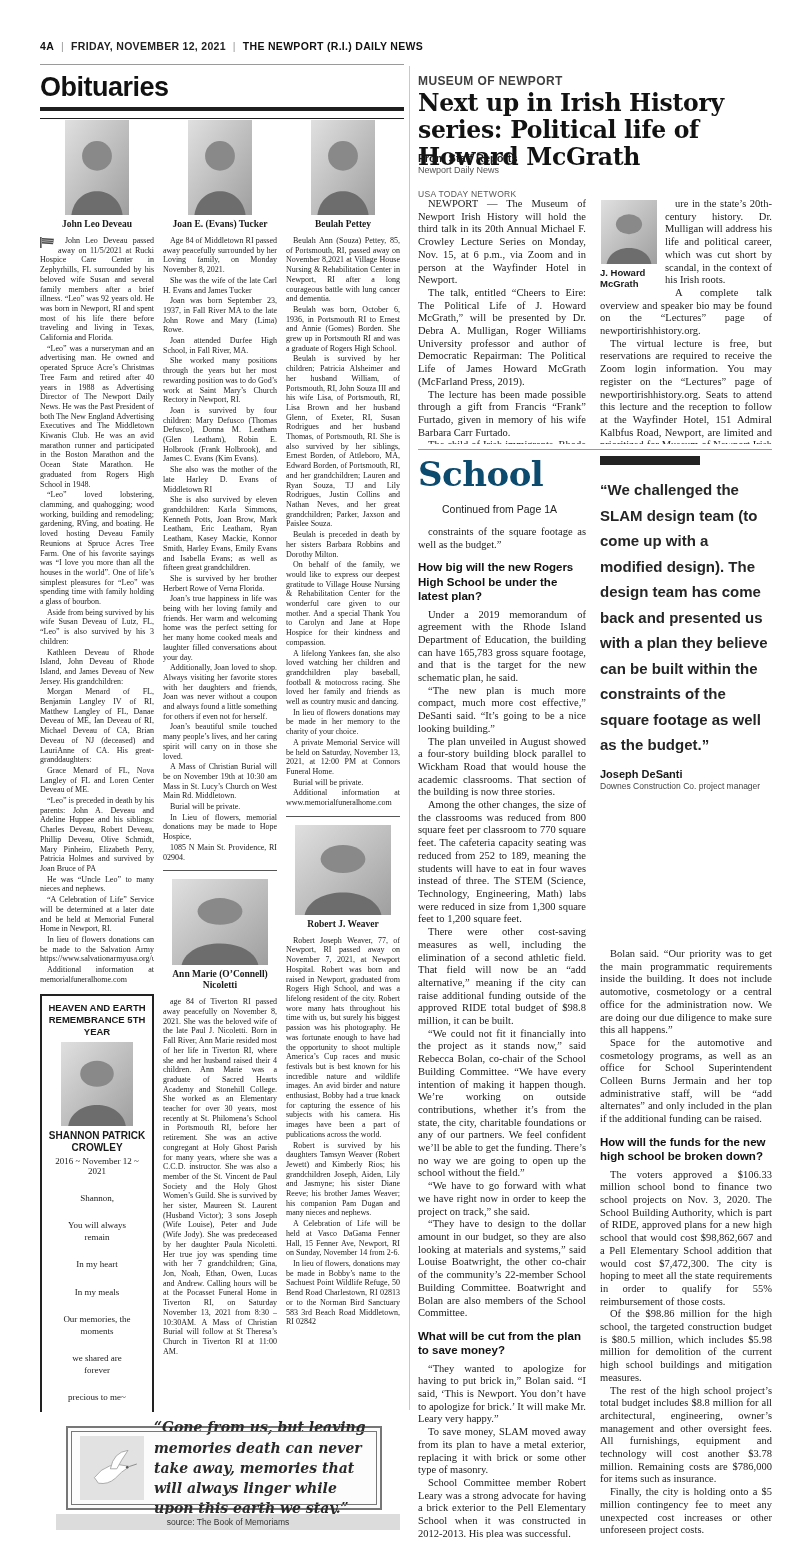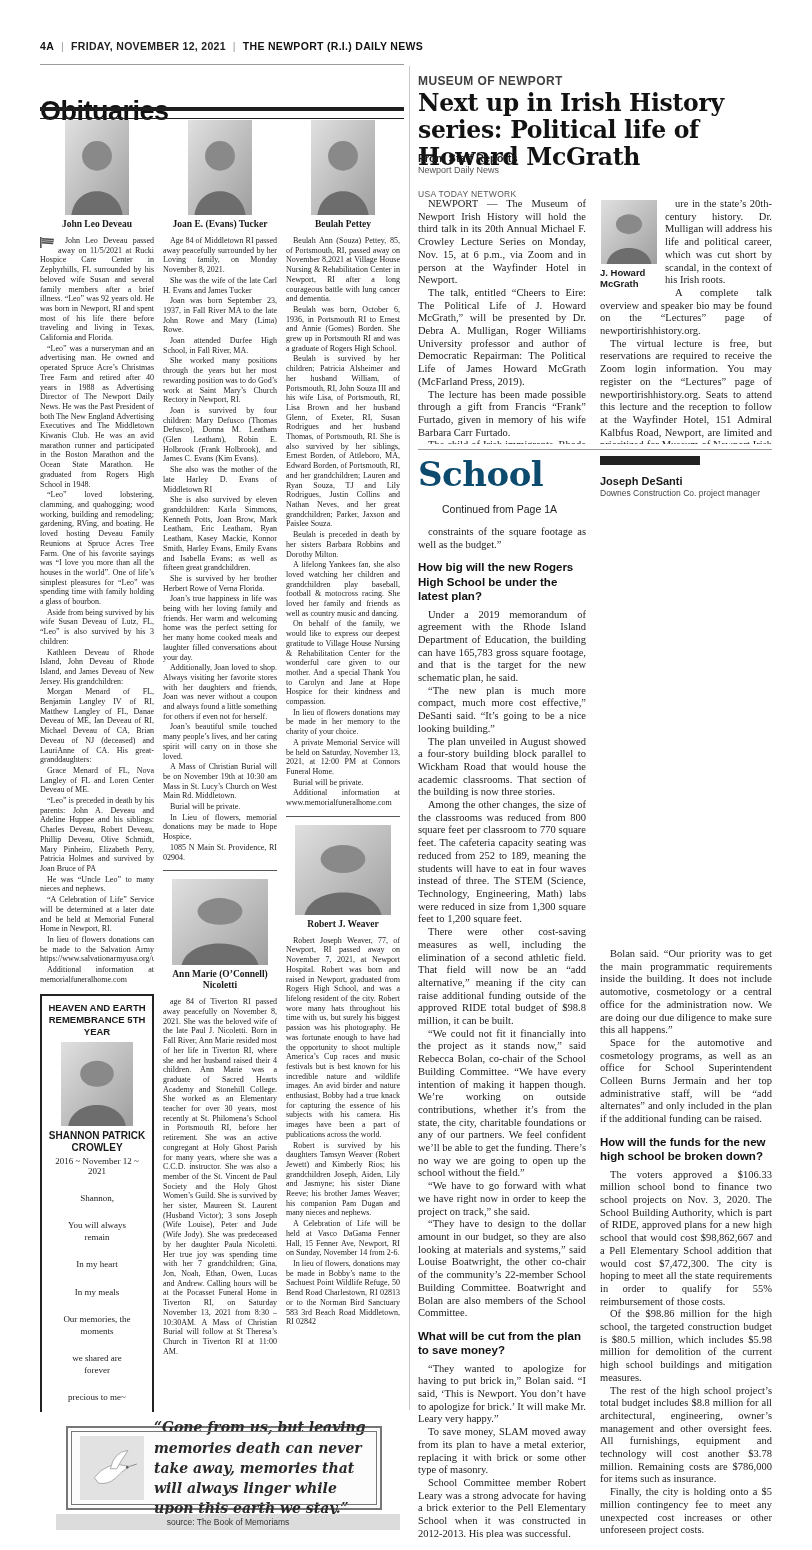--- a/index.html
+++ b/index.html
@@ -7,21 +7,21 @@
         font-family:"Liberation Serif",serif;color:#1a1a1a;}
   .abs{position:absolute;}
 
   
   .masthead{display:flex;gap:7px;align-items:baseline;font:700 10.5px "Liberation Sans",sans-serif;letter-spacing:.3px;color:#111;}
   .masthead .sep{color:#999;font-weight:400;}
   .masthead .date{font-weight:600;color:#222;}
 
   
   .rule{background:#9a9a9a;height:1px;}
-  .obit-title{font:700 27px "Liberation Sans",sans-serif;letter-spacing:-.5px;color:#111;margin-top:24px;}
+  .obit-title{font:700 27px "Liberation Sans",sans-serif;letter-spacing:-.5px;color:#111;}
   .dblrule{height:7px;border-top:4px solid #1f1f1f;border-bottom:1px solid #1f1f1f;}
   .ocol{font-size:8px;line-height:9.7px;text-align:justify;overflow:hidden;}
   .ocol p{margin:0 0 1px;text-indent:7px;}
   .oname{font:700 9.5px/11px "Liberation Serif",serif;text-align:center;margin:4px 0 6px;}
   .ohr{border:0;border-top:1px solid #555;margin:8px 0;}
   .portrait{display:block;margin:0 auto;}
   .flagwrap{float:left;margin:1px 3px 0 0;}
 
   .cbox{border:2px solid #222;padding:6px 4px;margin-top:10px;text-align:center;}
   .cbox .t{font:700 9.5px/12px "Liberation Sans",sans-serif;}
@@ -196,22 +196,22 @@
   <div class="abs ocol" style="left:286px;top:120px;width:114px;height:1292px">
     <svg class="portrait" width="64" height="95">
         <use href="#portrait"></use>
       </svg>
     <div class="oname">Beulah Pettey</div>
     <div>
         <p>Beulah Ann (Souza) Pettey, 85, of Portsmouth, RI, passed away on November 8,2021 at Village House Nursing &amp; Rehabilitation Center in Newport, RI after a long courageous battle with lung cancer and dementia.</p>
         <p>Beulah was born, October 6, 1936, in Portsmouth RI to Ernest and Annie (Gomes) Borden. She grew up in Portsmouth RI and was a graduate of Rogers High School.</p>
         <p>Beulah is survived by her children; Patricia Alsheimer and her husband William, of Portsmouth, RI, John Souza III and his wife Lisa, of Portsmouth, RI, Lisa Brown and her husband Glenn, of Exeter, RI, Susan Rodrigues and her husband Thomas, of Portsmouth, RI. She is also survived by her siblings, Ernest Borden, of Attleboro, MA, Edward Borden, of Portsmouth, RI, and her grandchildren; Lauren and Ryan Souza, TJ and Lily Rodrigues, Justin Collins and Nathan Neves, and her great grandchildren; Parker, Jaxson and Paislee Souza.</p>
         <p>Beulah is preceded in death by her sisters Barbara Robbins and Dorothy Milton.</p>
+        <p>On behalf of the family, we would like to express our deepest gratitude to Village House Nursing &amp; Rehabilitation Center for the wonderful care given to our mother. And a special Thank You to Carolyn and Jane at Hope Hospice for their kindness and compassion.</p>
         <p>A lifelong Yankees fan, she also loved watching her children and grandchildren play baseball, football &amp; motocross racing. She loved her family and friends as well as country music and dancing.</p>
-        <p>On behalf of the family, we would like to express our deepest gratitude to Village House Nursing &amp; Rehabilitation Center for the wonderful care given to our mother. And a special Thank You to Carolyn and Jane at Hope Hospice for their kindness and compassion.</p>
         <p>In lieu of flowers donations may be made in her memory to the charity of your choice.</p>
         <p>A private Memorial Service will be held on Saturday, November 13, 2021, at 12:00 PM at Connors Funeral Home.</p>
         <p>Burial will be private.</p>
         <p>Additional information at www.memorialfuneralhome.com</p>
       </div>
     <hr class="ohr">
     <svg class="portrait" width="96" height="90">
         <use href="#portrait"></use>
       </svg>
     <div class="oname">Robert J. Weaver</div>
@@ -275,20 +275,21 @@
       <p>“We have to go forward with what we have right now in order to keep the project on track,” she said.</p>
       <p>“They have to design to the dollar amount in our budget, so they are also looking at materials and systems,” said Louise Boatwright, the other co-chair of the community’s 22-member School Building Committee. Boatwright and Bolan are also members of the School Committee.</p>
       <h4>What will be cut from the plan to save money?</h4>
       <p>“They wanted to apologize for having to put brick in,” Bolan said. “I said, ‘This is Newport. You don’t have to apologize for brick.’ It will make Mr. Leary very happy.”</p>
       <p>To save money, SLAM moved away from its plan to have a metal exterior, replacing it with brick or some other type of masonry.</p>
       <p>School Committee member Robert Leary was a strong advocate for having a brick exterior to the Pell Elementary School when it was constructed in 2012-2013. His plea was successful.</p>
     </div>
 
   <div class="abs" style="left:600px;top:456px;width:172px">
     <div class="qbar"></div>
+    <div class="pullquote">“We challenged the SLAM design team (to come up with a modified design). The design team has come back and presented us with a plan they believe can be built within the constraints of the square footage as well as the budget.”</div>
     <div class="qname">Joseph DeSanti</div>
     <div class="qrole">Downes Construction Co. project manager</div>
   </div>
   <div class="abs ncol" style="left:600px;top:948px;width:172px;height:590px">
       <p>Bolan said. “Our priority was to get the main programmatic requirements inside the building. It does not include automotive, cosmetology or a central office for the administration now. We are doing our due diligence to make sure this all happens.”</p>
       <p>Space for the automotive and cosmetology programs, as well as an office for School Superintendent Colleen Burns Jermain and her top administrative staff, will be “add alternates” and only included in the plan if the additional funding can be raised.</p>
       <h4>How will the funds for the new high school be broken down?</h4>
       <p>The voters approved a $106.33 million school bond to finance two school projects on Nov. 3, 2020. The School Building Authority, which is part of RIDE, approved plans for a new high school that would cost $98,862,667 and a Pell Elementary School addition that would cost $7,472,300. The city is hoping to meet all the state requirements in order to qualify for 55% reimbursement of those costs.</p>
       <p>Of the $98.86 million for the high school, the targeted construction budget is $80.5 million, which includes $5.98 million for demolition of the current high school buildings and mitigation measures.</p>
       <p>The rest of the high school project’s total budget includes $8.8 million for all architectural, engineering, owner’s management and other oversight fees. All furnishings, equipment and technology will cost another $3.78 million. Remaining costs are $786,000 for items such as insurance.</p>

